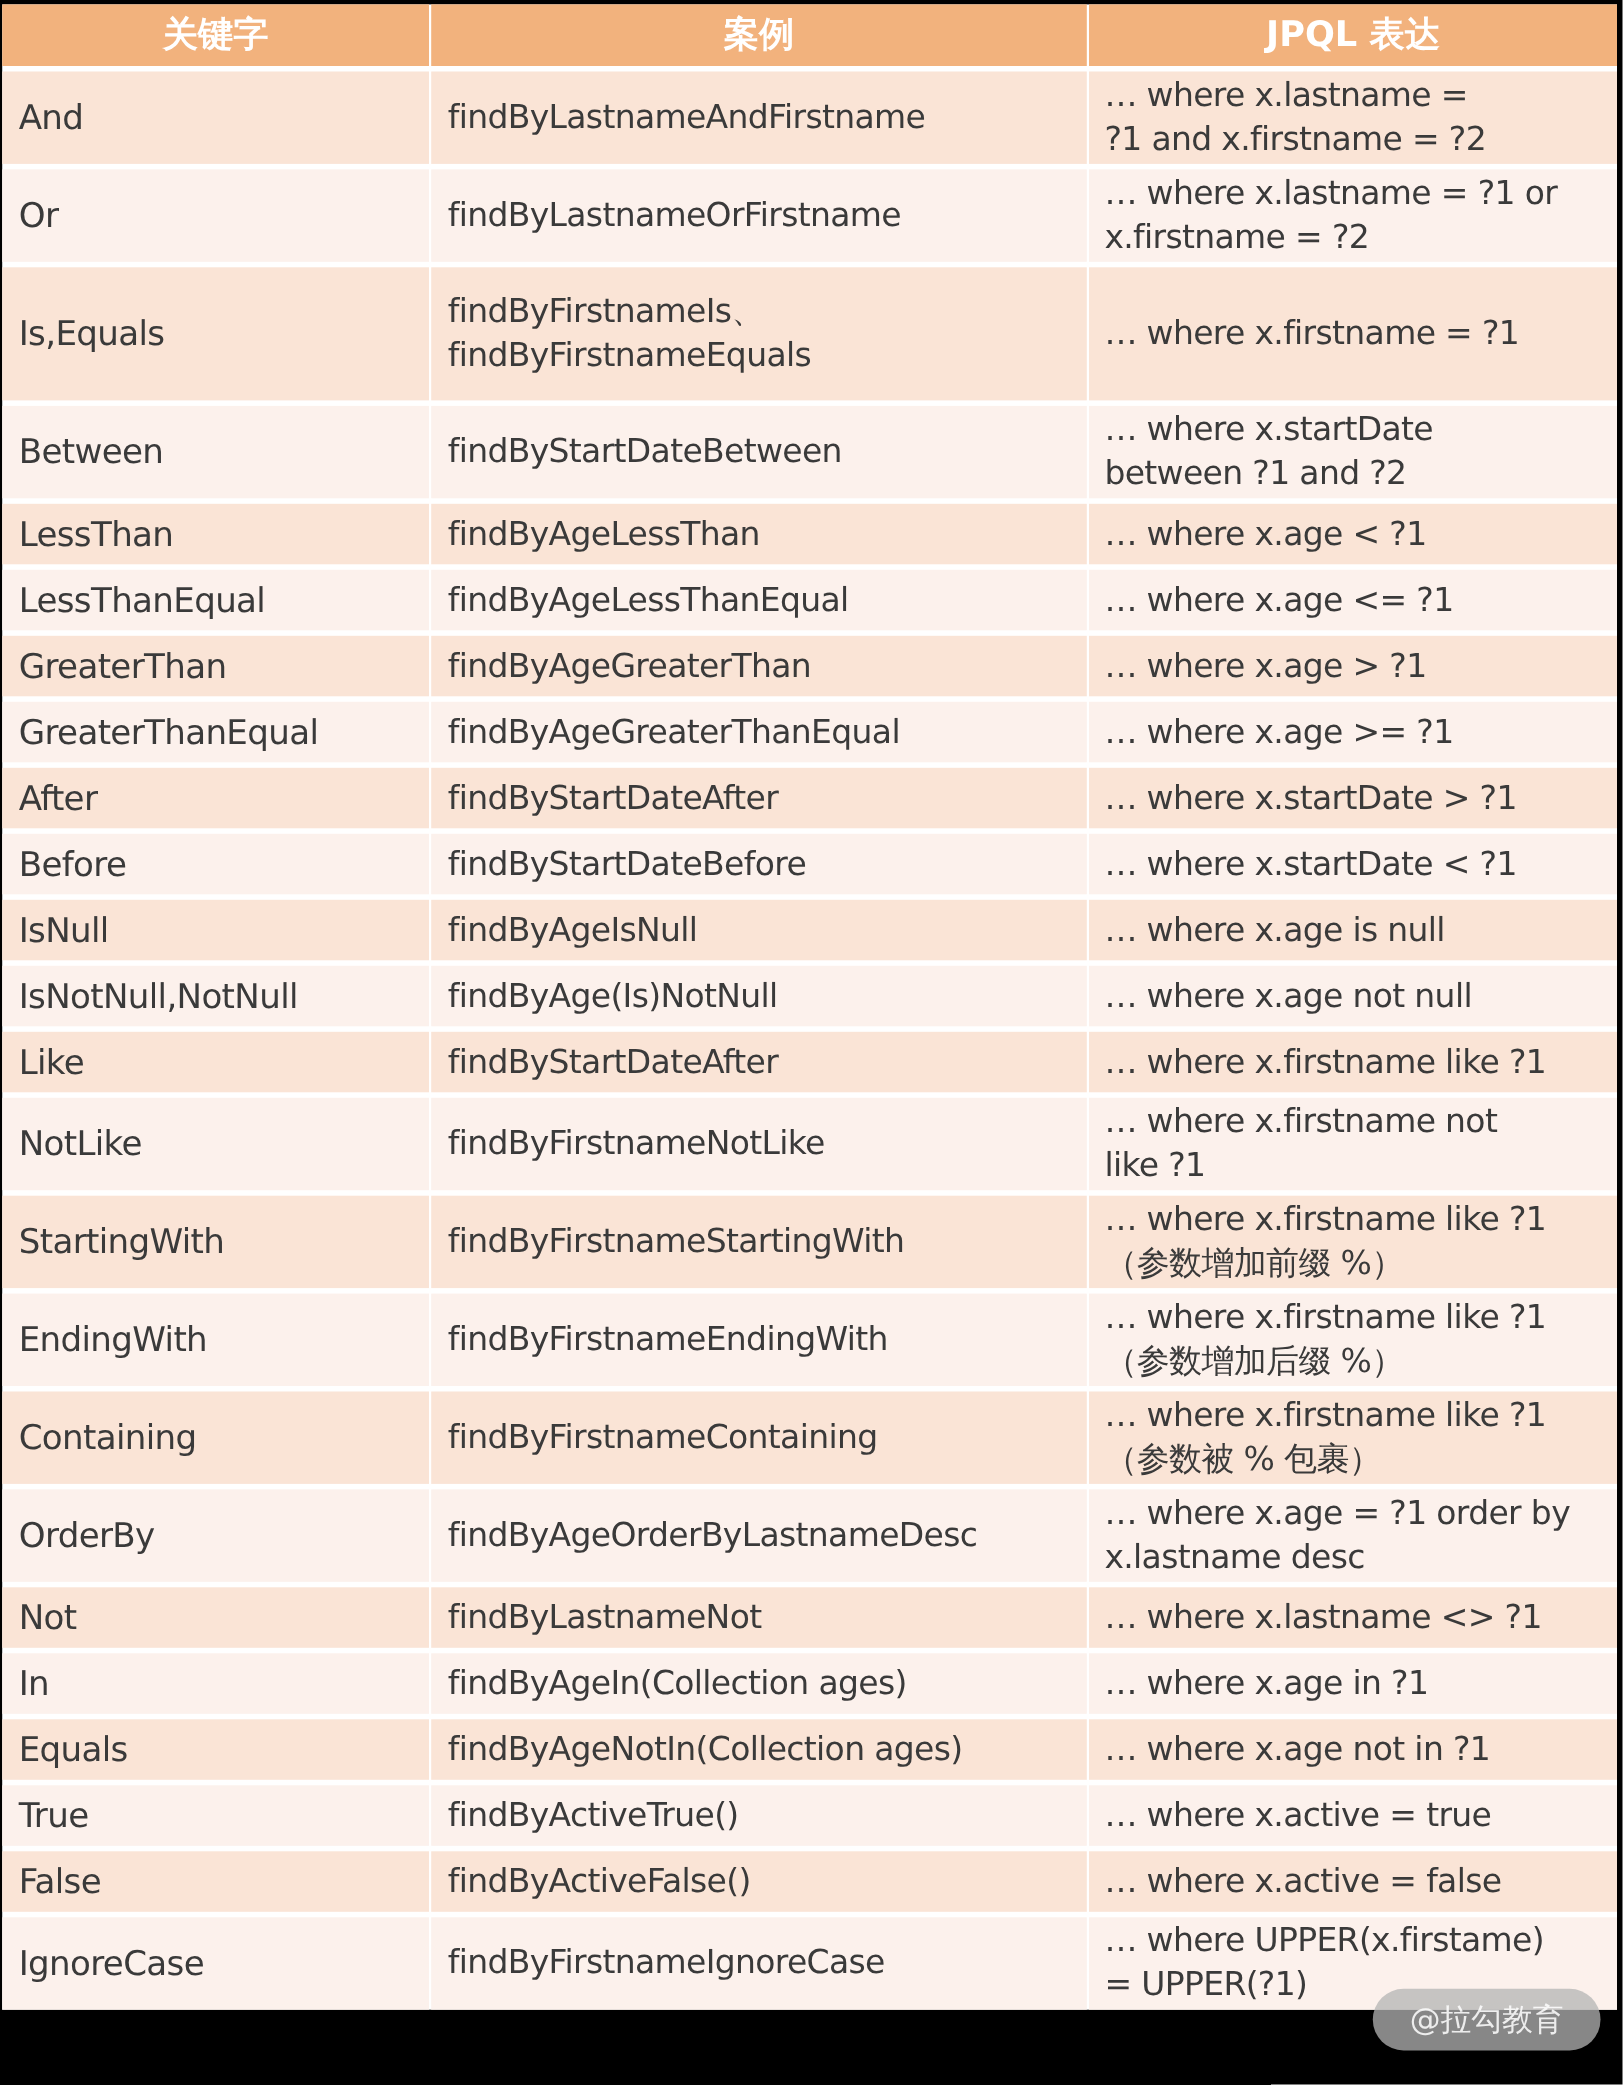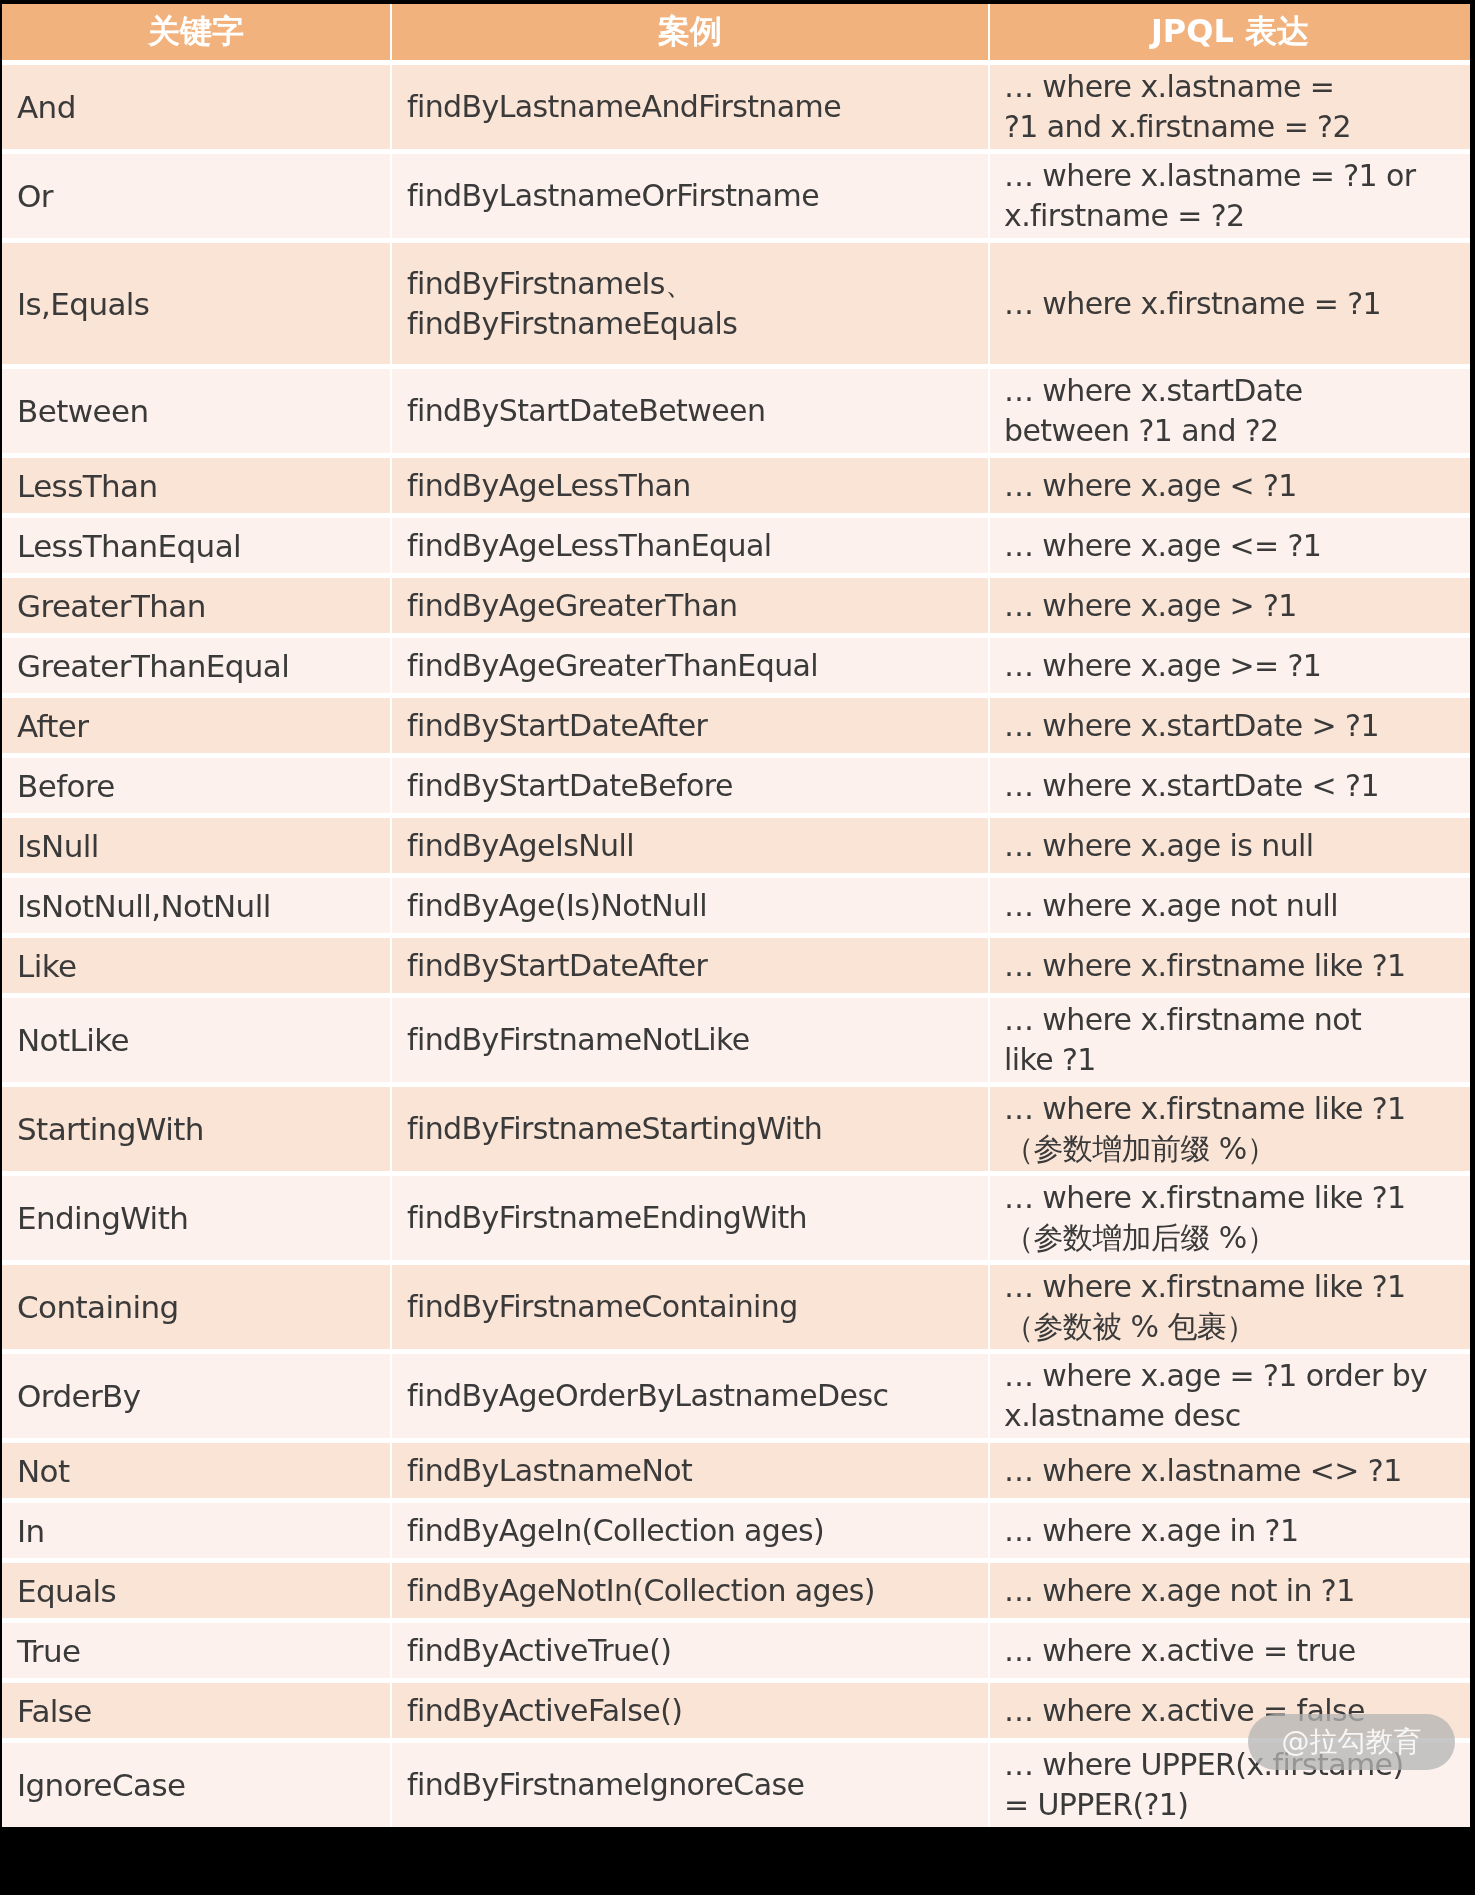--- a/index.html
+++ b/index.html
@@ -35,21 +35,21 @@
   .cell.c3 { padding-left: 14px; padding-right: 4px; }
   .row-dark > .cell { background: #fae4d6; }
   .row-light > .cell { background: #fcf1ec; }
   .row { display: contents; }
   .h1 { height: 55px; }
   .h2 { height: 84px; }
   .h3 { height: 121px; }
   .lines { display: block; }
   .lines span { display: block; white-space: nowrap; }
   .watermark {
-    position: absolute; left: 1248px; top: 1714px; width: 207px; height: 56px;
+    position: absolute; left: 1248px; top: 1808px; width: 207px; height: 56px;
     border-radius: 28px; background: rgba(180,180,180,0.75);
     color: rgba(255,255,255,0.85); font-size: 28px;
     display: flex; align-items: center; justify-content: center;
     font-family: "DejaVu Sans", sans-serif;
   }
 </style>
 </head>
 <body>
 
 <div class="table-wrap">

